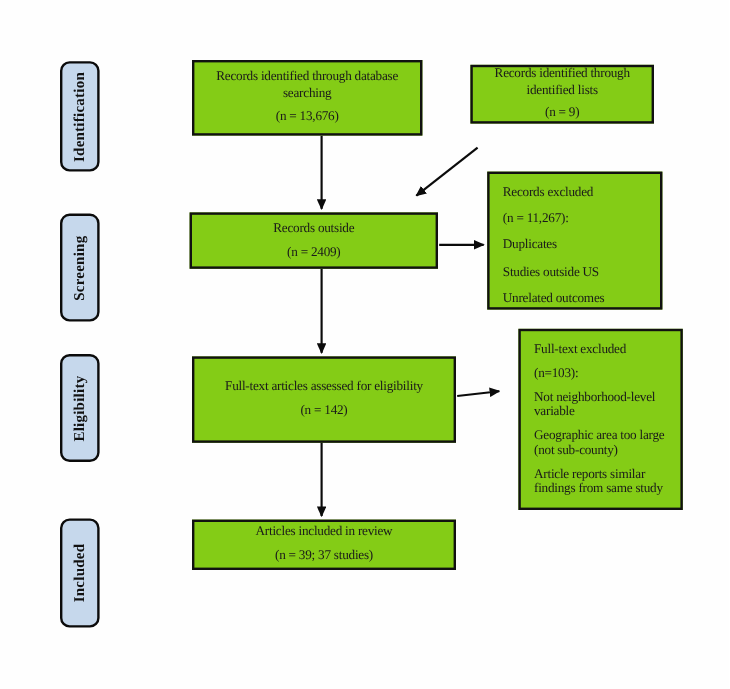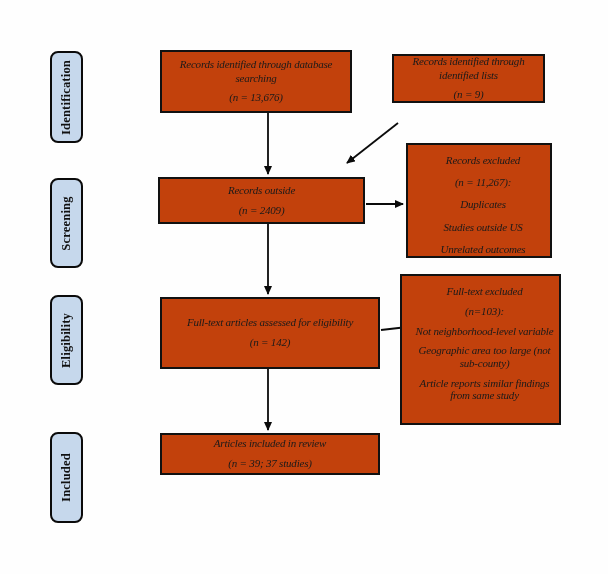--- a/index.html
+++ b/index.html
@@ -31,41 +31,40 @@
   .stage-label {
     transform: rotate(-90deg);
     white-space: nowrap;
     font-weight: bold;
     font-size: 12.5px;
     letter-spacing: 0.2px;
     color: #111;
   }
   .box {
     position: absolute;
-    background: #c2410c;
+    background: #84cc16;
     border: 2px solid #111111;
     box-sizing: border-box;
     font-size: 11px;
     letter-spacing: -0.2px;
     line-height: 1.25;
-    font-style: italic;
   }
   .box.center {
     display: flex;
     flex-direction: column;
     align-items: center;
     justify-content: center;
     text-align: center;
     gap: 6px;
     padding: 2px 3px;
   }
   .box.center .line { white-space: nowrap; }
   .box.left-align {
     padding: 9px 3px 6px 11px;
-    text-align: center;
+    text-align: left;
   }
   .box.left-align .para { margin: 0 0 7.5px 0; line-height: 1.12; }
   .box.left-align.loose .para { margin: 0 0 9px 0; line-height: 1.2; }
 </style>
 </head>
 <body>
 
 <div class="canvas">
 
   <svg class="arrows" viewBox="0 0 608 574">
@@ -127,21 +126,21 @@
   </div>
 
   <div class="box left-align loose" style="left:406px; top:143px; width:146px; height:115px">
     <div class="para">Records excluded</div>
     <div class="para">(n = 11,267):</div>
     <div class="para">Duplicates</div>
     <div class="para">Studies outside US</div>
     <div class="para">Unrelated outcomes</div>
   </div>
 
-  <div class="box left-align" style="left:400px; top:274px; width:161px; height:151px">
+  <div class="box left-align" style="left:432px; top:274px; width:137px; height:151px">
     <div class="para">Full-text excluded</div>
     <div class="para">(n=103):</div>
     <div class="para">Not neighborhood-level variable</div>
     <div class="para">Geographic area too large (not sub-county)</div>
     <div class="para">Article reports similar findings from same study</div>
   </div>
 
 </div>
 
 </body></html>

